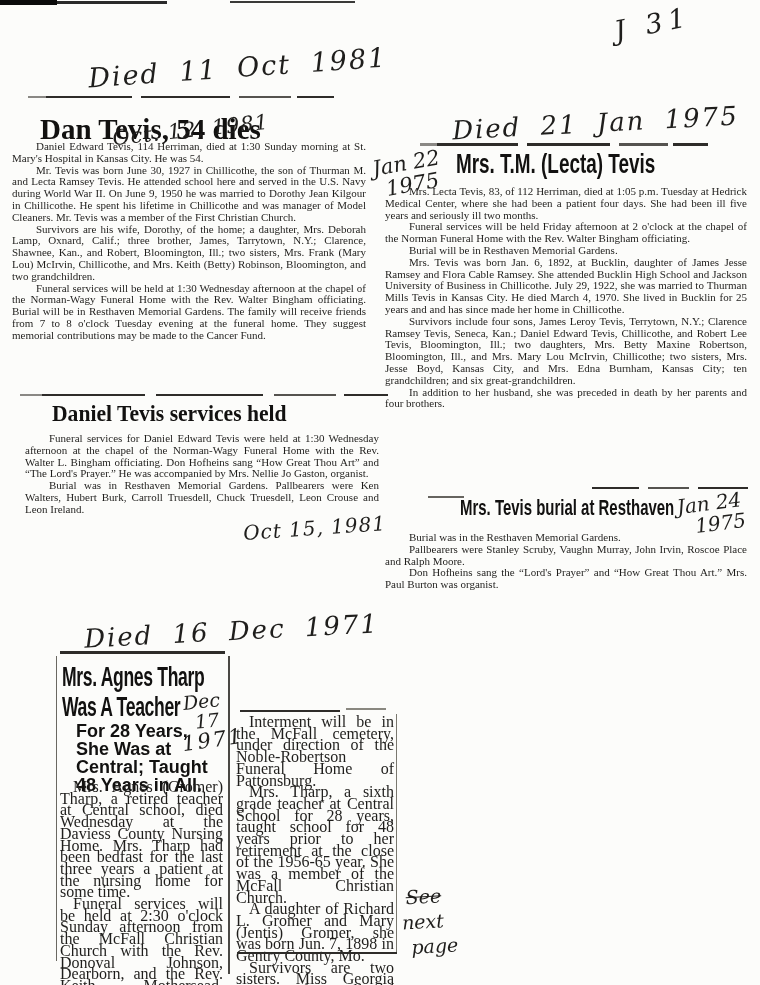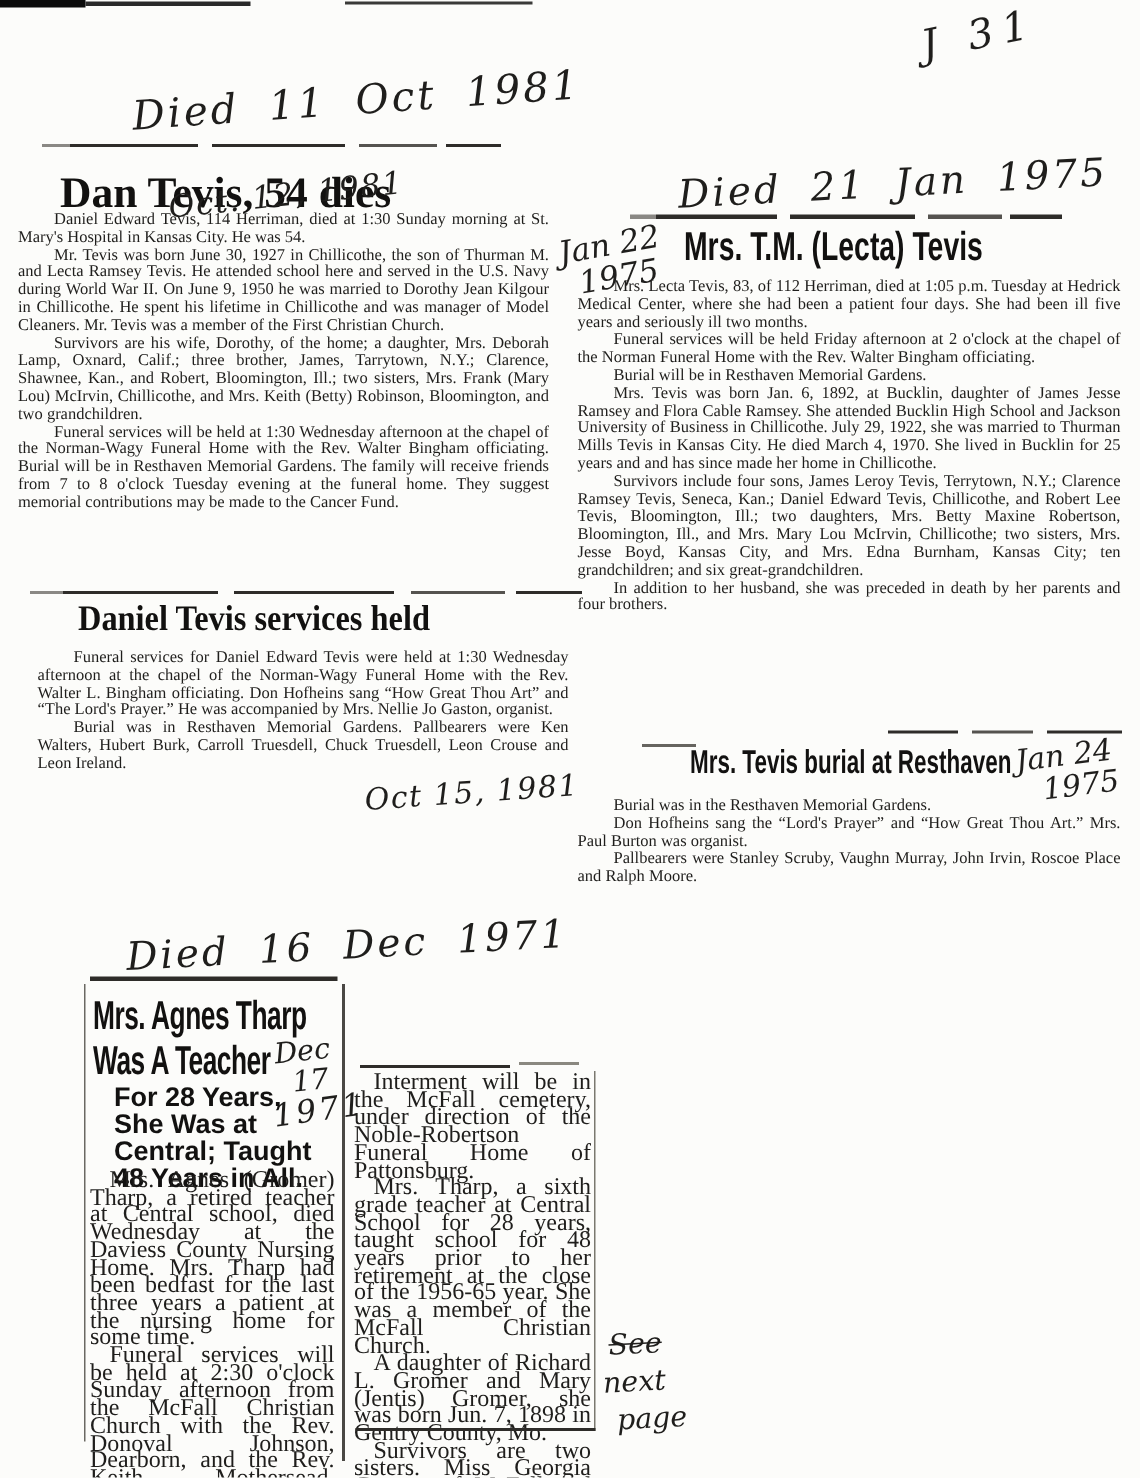--- a/index.html
+++ b/index.html
@@ -96,22 +96,22 @@
 
 <div class="rule" style="left:592px;top:487px;width:156px;height:2px;background:linear-gradient(90deg,#2e2c29 0 30%,transparent 30% 36%,#55534f 36% 62%,transparent 62% 68%,#2e2c29 68% 100%);"></div>
 <div class="rule" style="left:428px;top:496px;width:36px;height:2px;background:#66645f;"></div>
 <div class="headline-sans" style="left:460px;top:497px;font-size:22px;transform:scaleX(0.68);">Mrs. Tevis burial at Resthaven</div>
 <div class="hw" style="left:678px;top:493px;font-size:20px;transform:rotate(-7deg);">
   <div>Jan 24</div>
   <div style="margin-left:16px;">1975</div>
 </div>
 <div class="article" style="left:385px;top:532px;width:362px;">
   <p>Burial was in the Resthaven Memorial Gardens.</p>
+  <p>Pallbearers were Stanley Scruby, Vaughn Murray, John Irvin, Roscoe Place and Ralph Moore.</p>
   <p>Don Hofheins sang the “Lord's Prayer” and “How Great Thou Art.” Mrs. Paul Burton was organist.</p>
-  <p>Pallbearers were Stanley Scruby, Vaughn Murray, John Irvin, Roscoe Place and Ralph Moore.</p>
 </div>
 
 <div class="hw" style="left:84px;top:618px;font-size:26px;letter-spacing:2px;word-spacing:9px;transform:rotate(-3deg);">Died 16 Dec 1971</div>
 <div class="rule" style="left:60px;top:651px;width:165px;height:3px;"></div>
 <div class="vrule" style="left:56px;top:656px;width:1px;height:305px;background:#6a6862;"></div>
 <div class="vrule" style="left:228px;top:656px;width:2px;height:318px;"></div>
 <div class="vrule" style="left:396px;top:714px;width:1px;height:240px;background:#7a786f;"></div>
 
 <div class="headline-sans" style="left:62px;top:662px;font-size:27px;line-height:30px;transform:scaleX(0.65);letter-spacing:-0.5px;">
   <div>Mrs. Agnes Tharp</div>

